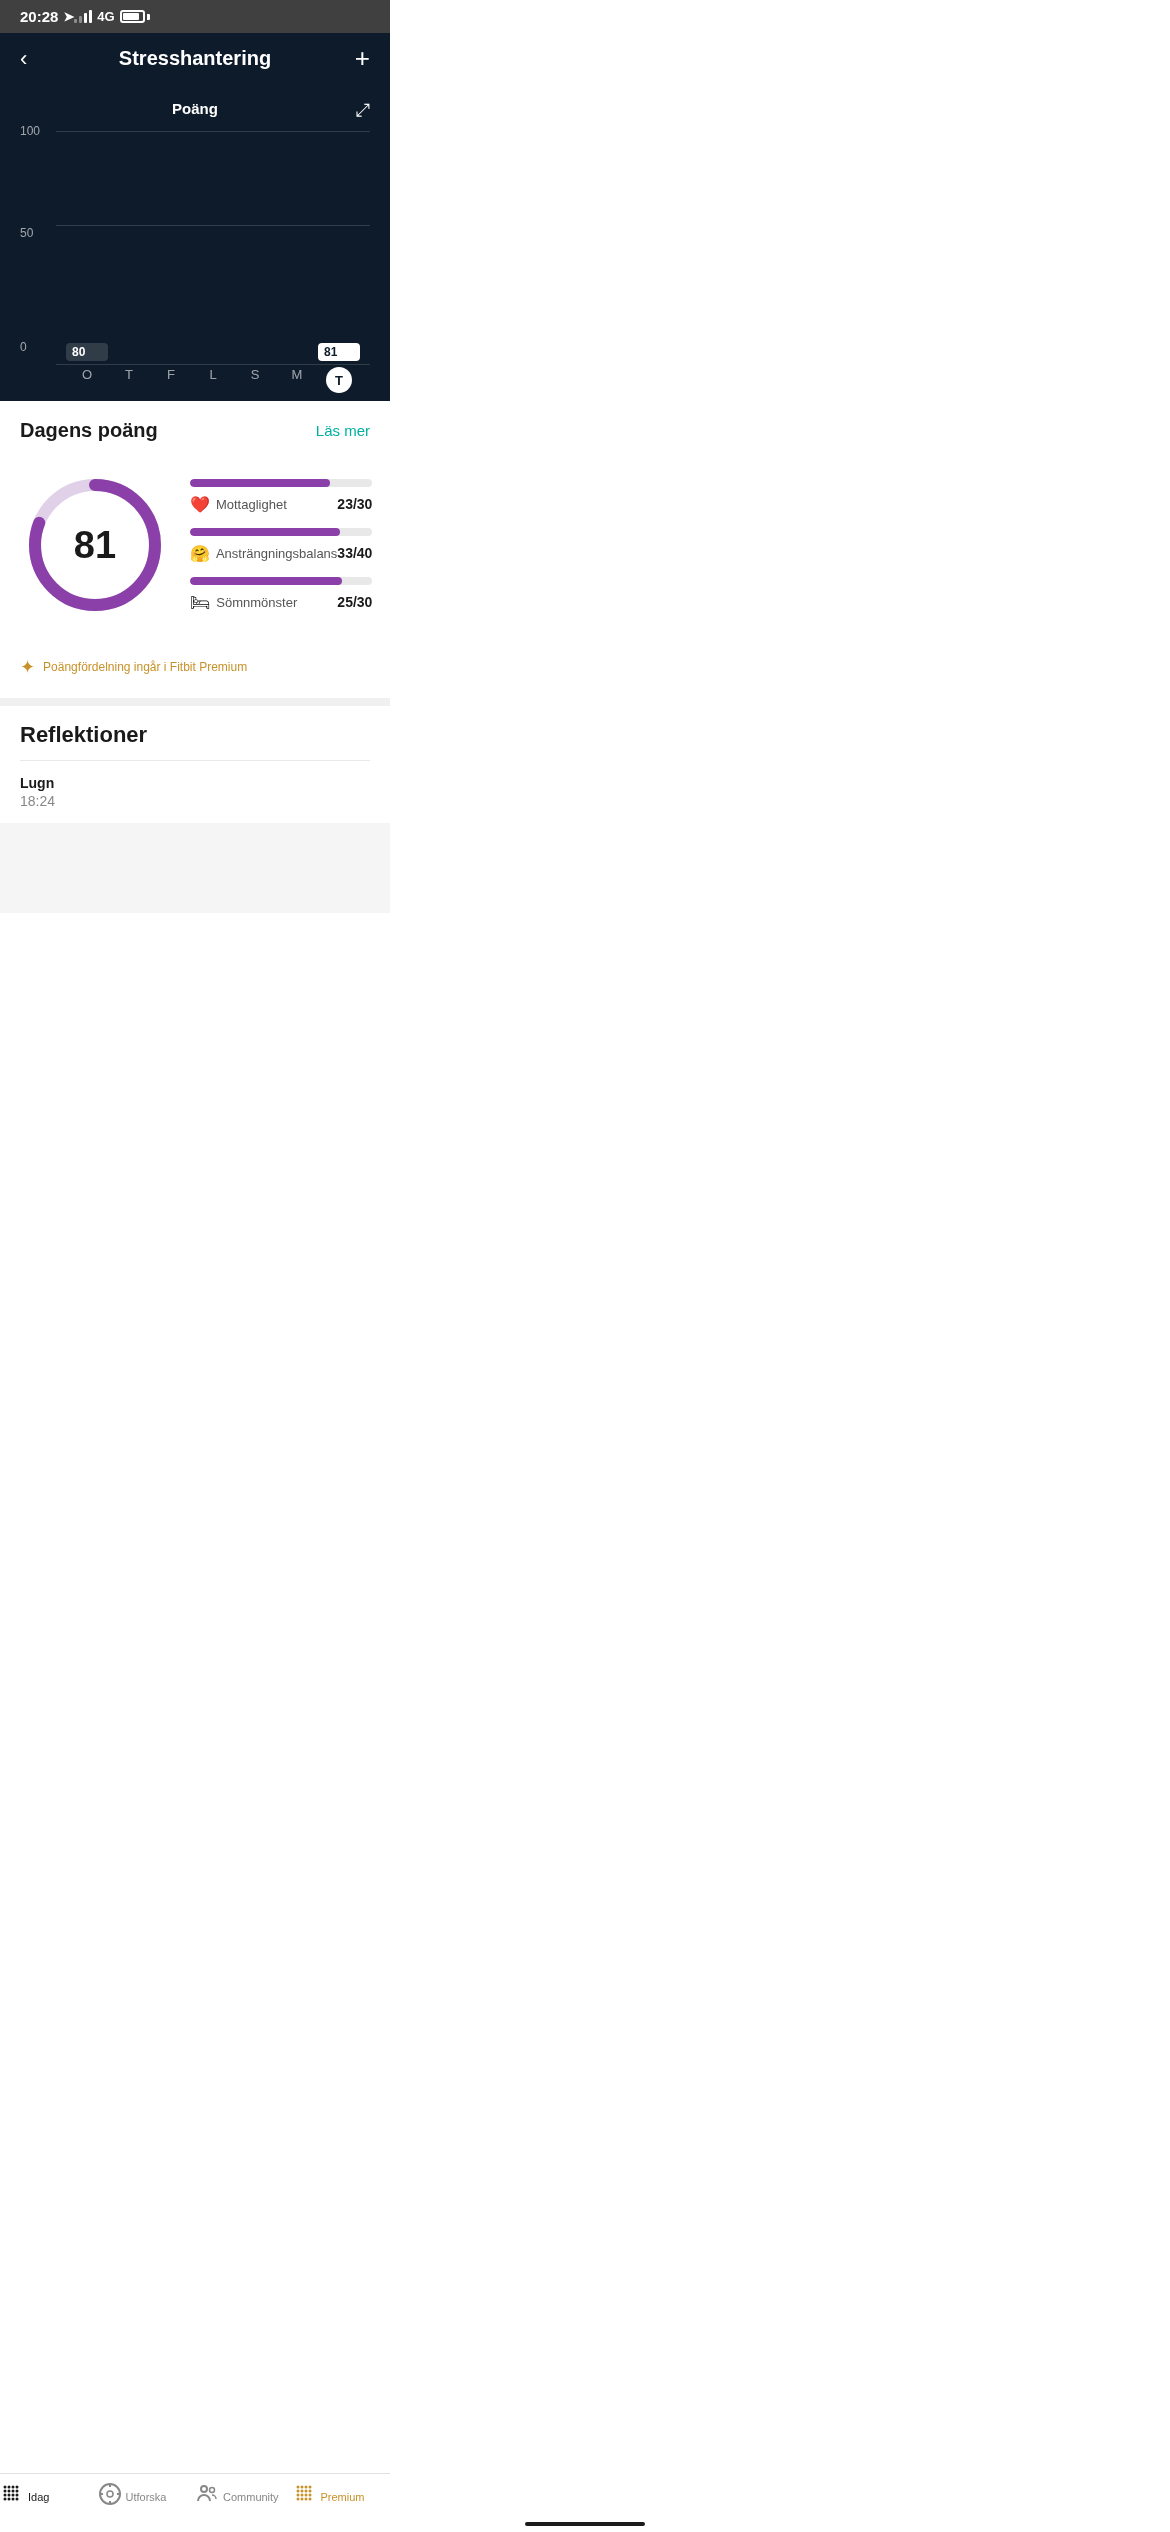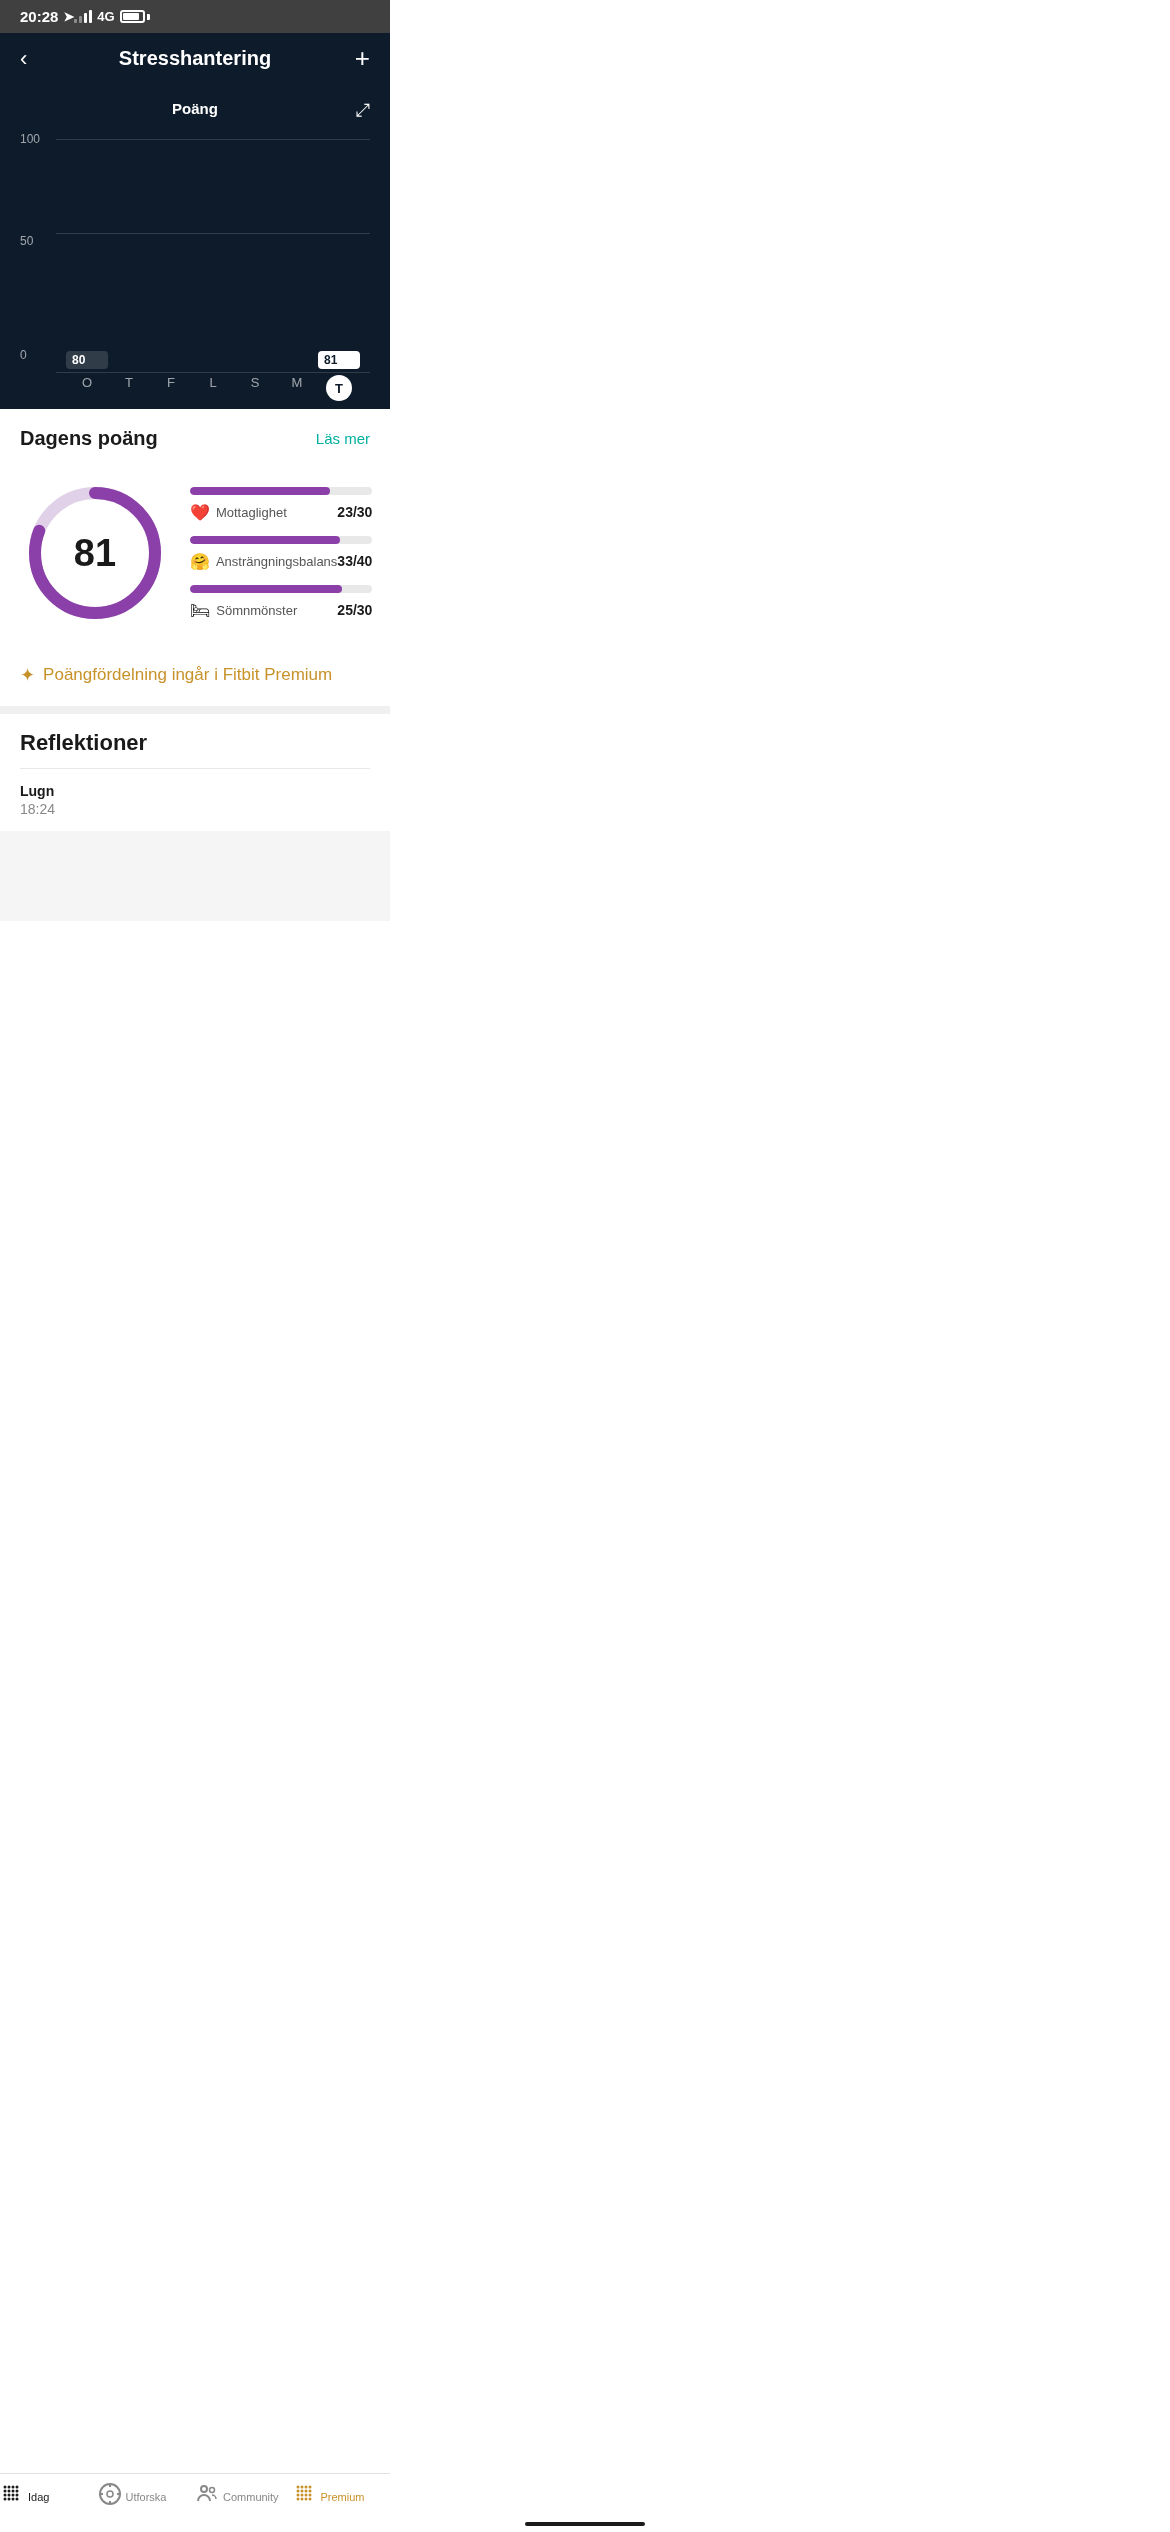--- a/index.html
+++ b/index.html
@@ -77,21 +77,21 @@
     .chart-area {
       background: #0d1b2a;
       padding: 10px 20px 0;
       position: relative;
     }
     .chart-label {
       color: #fff;
       font-size: 15px;
       font-weight: 600;
       text-align: center;
-      margin-bottom: 12px;
+      margin-bottom: 4px;
     }
     .expand-icon {
       position: absolute;
       top: 10px;
       right: 20px;
       color: #fff;
       font-size: 18px;
     }
 
     
@@ -269,21 +269,21 @@
       display: flex;
       align-items: center;
       gap: 8px;
     }
     .premium-dots {
       color: #c8922a;
       font-size: 18px;
     }
     .premium-text {
       color: #c8922a;
-      font-size: 17px;
+      font-size: 12px;
       font-weight: 500;
     }
 
     
     .separator {
       height: 8px;
       background: #f0f0f0;
     }
 
     

